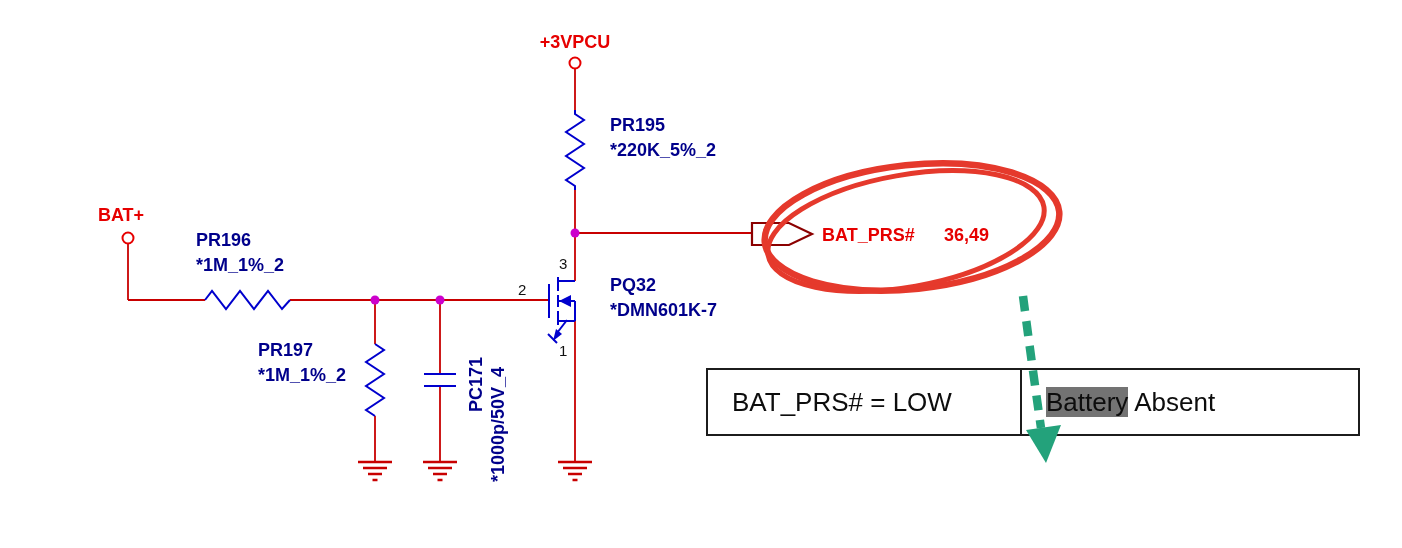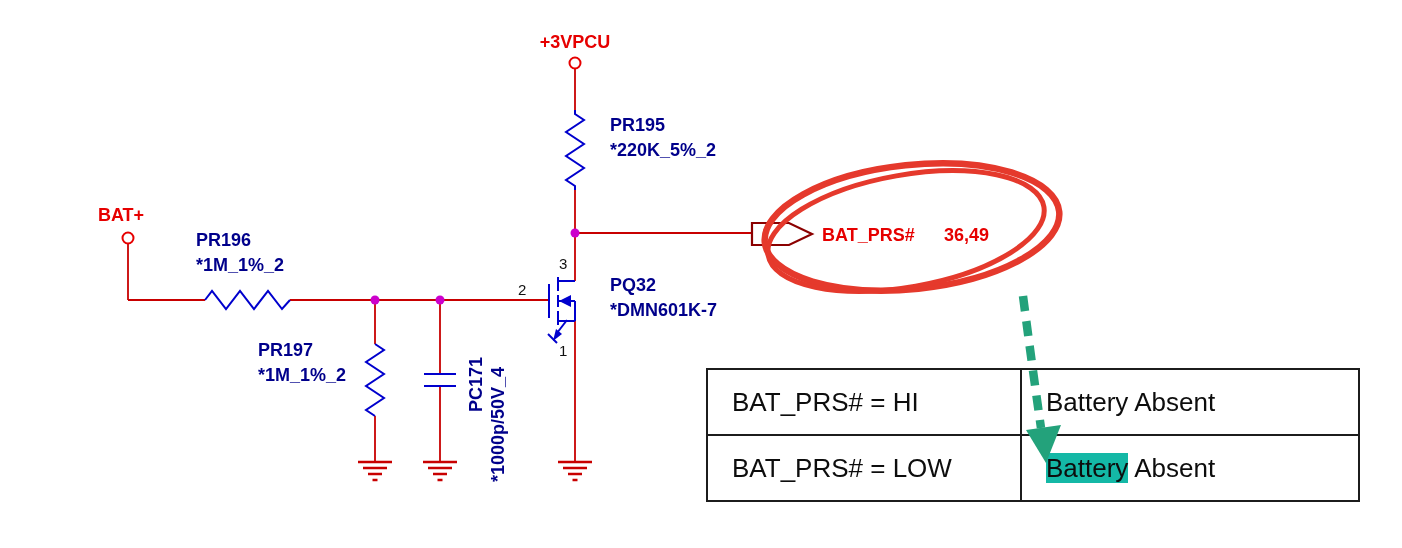--- a/index.html
+++ b/index.html
@@ -20,33 +20,29 @@
   .truth-table{
     position:absolute;left:706px;top:368px;border-collapse:collapse;table-layout:fixed;
   }
   .truth-table td{
     border:2px solid #1c1c1c;height:64px;font-size:26px;color:#0d0d0d;
     padding:0 0 0 24px;vertical-align:middle;background:#ffffff;
     white-space:nowrap;overflow:hidden;
   }
   .col-signal{width:288px;}
   .col-meaning{width:312px;}
-  .hl{background:#14b8a6;}
+  .hl{background:#737373;}
 </style>
 </head>
 <body>
 
 <div id="stage">
 
   <table class="truth-table">
     <tbody>
-        <tr>
-      <td class="col-signal">BAT_PRS# = HI</td>
-      <td class="col-meaning">Battery Absent</td>
-    </tr>
     <tr>
       <td class="col-signal">BAT_PRS# = LOW</td>
       <td class="col-meaning"><span class="hl">Battery</span><span> Absent</span></td>
     </tr>
   </tbody>
     </table>
 
   <svg class="overlay" width="1402" height="548" viewBox="0 0 1402 548">
 
     <g>

